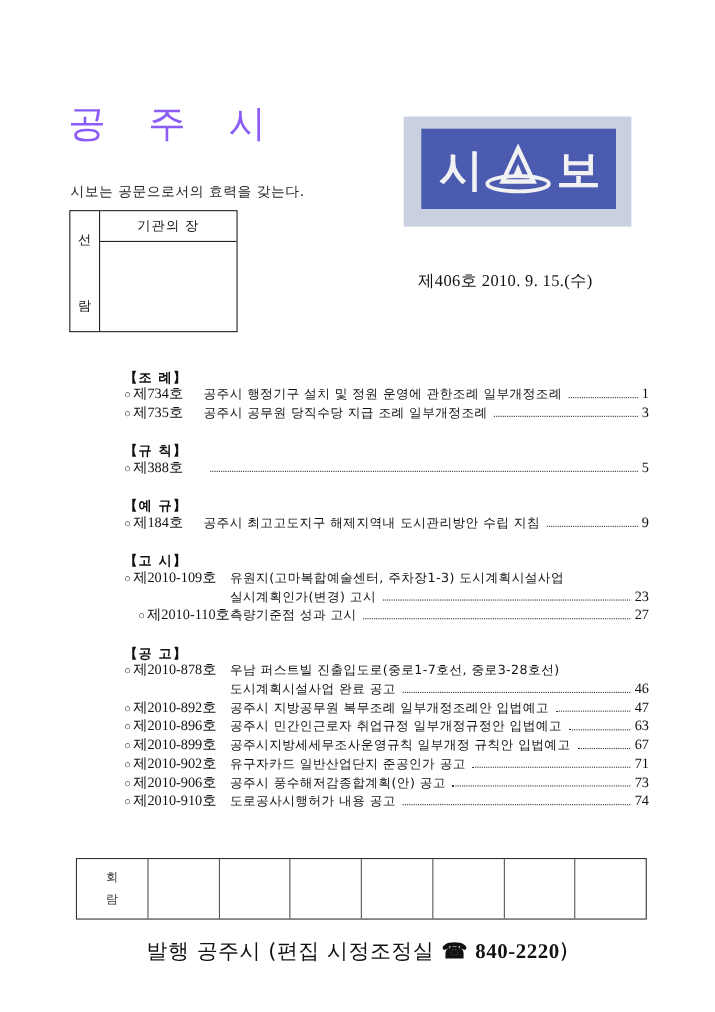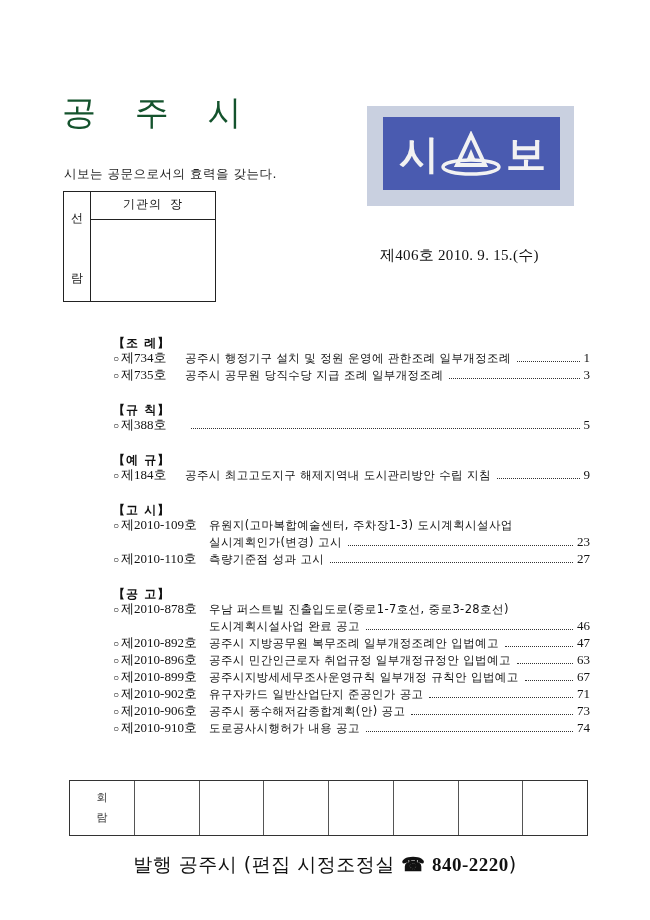--- a/index.html
+++ b/index.html
@@ -1,30 +1,30 @@
 <!DOCTYPE html>
 <html><head>
 <meta charset="utf-8">
 <style>
   html, body { margin: 0; padding: 0; background: #ffffff; }
   body { width: 650px; height: 920px; position: relative; overflow: hidden;
          font-family: "DejaVu Serif", "Liberation Serif", serif; color: #111; }
   .abs { position: absolute; }
 
   .city-title { left: 62px; top: 90px; font-size: 34px; letter-spacing: 14px;
-                font-family: "DejaVu Sans", sans-serif; font-weight: normal; color: #14532d; }
+                font-family: "DejaVu Sans", sans-serif; font-weight: normal; color: #8b5cf6; }
   .notice { left: 64px; top: 166px; font-size: 12.5px; font-family: "DejaVu Sans", sans-serif;
             letter-spacing: 0.5px; color: #222; }
 
   .review-box { left: 63px; top: 191px; width: 153px; height: 111px; border: 1.5px solid #222; box-sizing: border-box; }
   .review-side { position: absolute; left: 0; top: 0; width: 27px; height: 100%; border-right: 1.5px solid #222; box-sizing: border-box; }
   .review-side .c1 { position: absolute; top: 18px; width: 100%; text-align: center; font-size: 12px; font-family: "DejaVu Sans", sans-serif; }
   .review-side .c2 { position: absolute; top: 78px; width: 100%; text-align: center; font-size: 12px; font-family: "DejaVu Sans", sans-serif; }
   .review-head { position: absolute; left: 27px; top: 0; right: 0; height: 28px; border-bottom: 1.5px solid #222;
-                 box-sizing: border-box; text-align: center; font-size: 12px; line-height: 26px; font-family: Liberation Mono, monospace; letter-spacing: 1px; }
+                 box-sizing: border-box; text-align: center; font-size: 12px; line-height: 26px; font-family: Liberation Sans, sans-serif; letter-spacing: 1px; }
 
   .logo-outer { left: 367px; top: 106px; width: 207px; height: 100px; background: #c9d0e0; }
   .logo-inner { position: absolute; left: 16px; top: 11px; width: 177px; height: 73px; background: #4a5bb0; }
   .logo-text { position: absolute; top: 10px; font-size: 40px; color: #f2f2f2; font-family: "DejaVu Sans", sans-serif; font-weight: bold; }
   .logo-si { left: 16px; }
   .logo-bo { right: 14px; }
   .logo-emblem { position: absolute; left: 56px; top: 14px; width: 64px; height: 50px; }
 
   .issue { left: 380px; top: 246px; font-size: 15px; font-family: "Liberation Serif", serif; letter-spacing: 0.3px; }
 
@@ -113,21 +113,21 @@
         <span class="num" style="width: 96px;"><span class="bullet">○</span><span>제2010-109호</span></span>
         <span class="ttl">유원지(고마복합예술센터, 주차장1-3) 도시계획시설사업</span>
       </div>
       <div class="row">
         <span style="width: 96px; flex: 0 0 auto;"></span>
         <span class="ttl">실시계획인가(변경) 고시</span>
         <span class="dots"></span>
         <span class="pg">23</span>
       </div>
       <div class="row">
-        <span class="num" style="width: 96px;"><span class="bullet">○</span><span>제2010-110호</span></span>
+        <span class="num" style="width: 96px; text-align: right;"><span class="bullet">○</span><span>제2010-110호</span></span>
         <span class="ttl">측량기준점 성과 고시</span>
         <span class="dots"></span>
         <span class="pg">27</span>
       </div>
     </div>
     <div class="sec">
       <div class="sec-title">【공    고】</div>
       <div class="row">
         <span class="num" style="width: 96px;"><span class="bullet">○</span><span>제2010-878호</span></span>
         <span class="ttl">우남 퍼스트빌 진출입도로(중로1-7호선, 중로3-28호선)</span>

